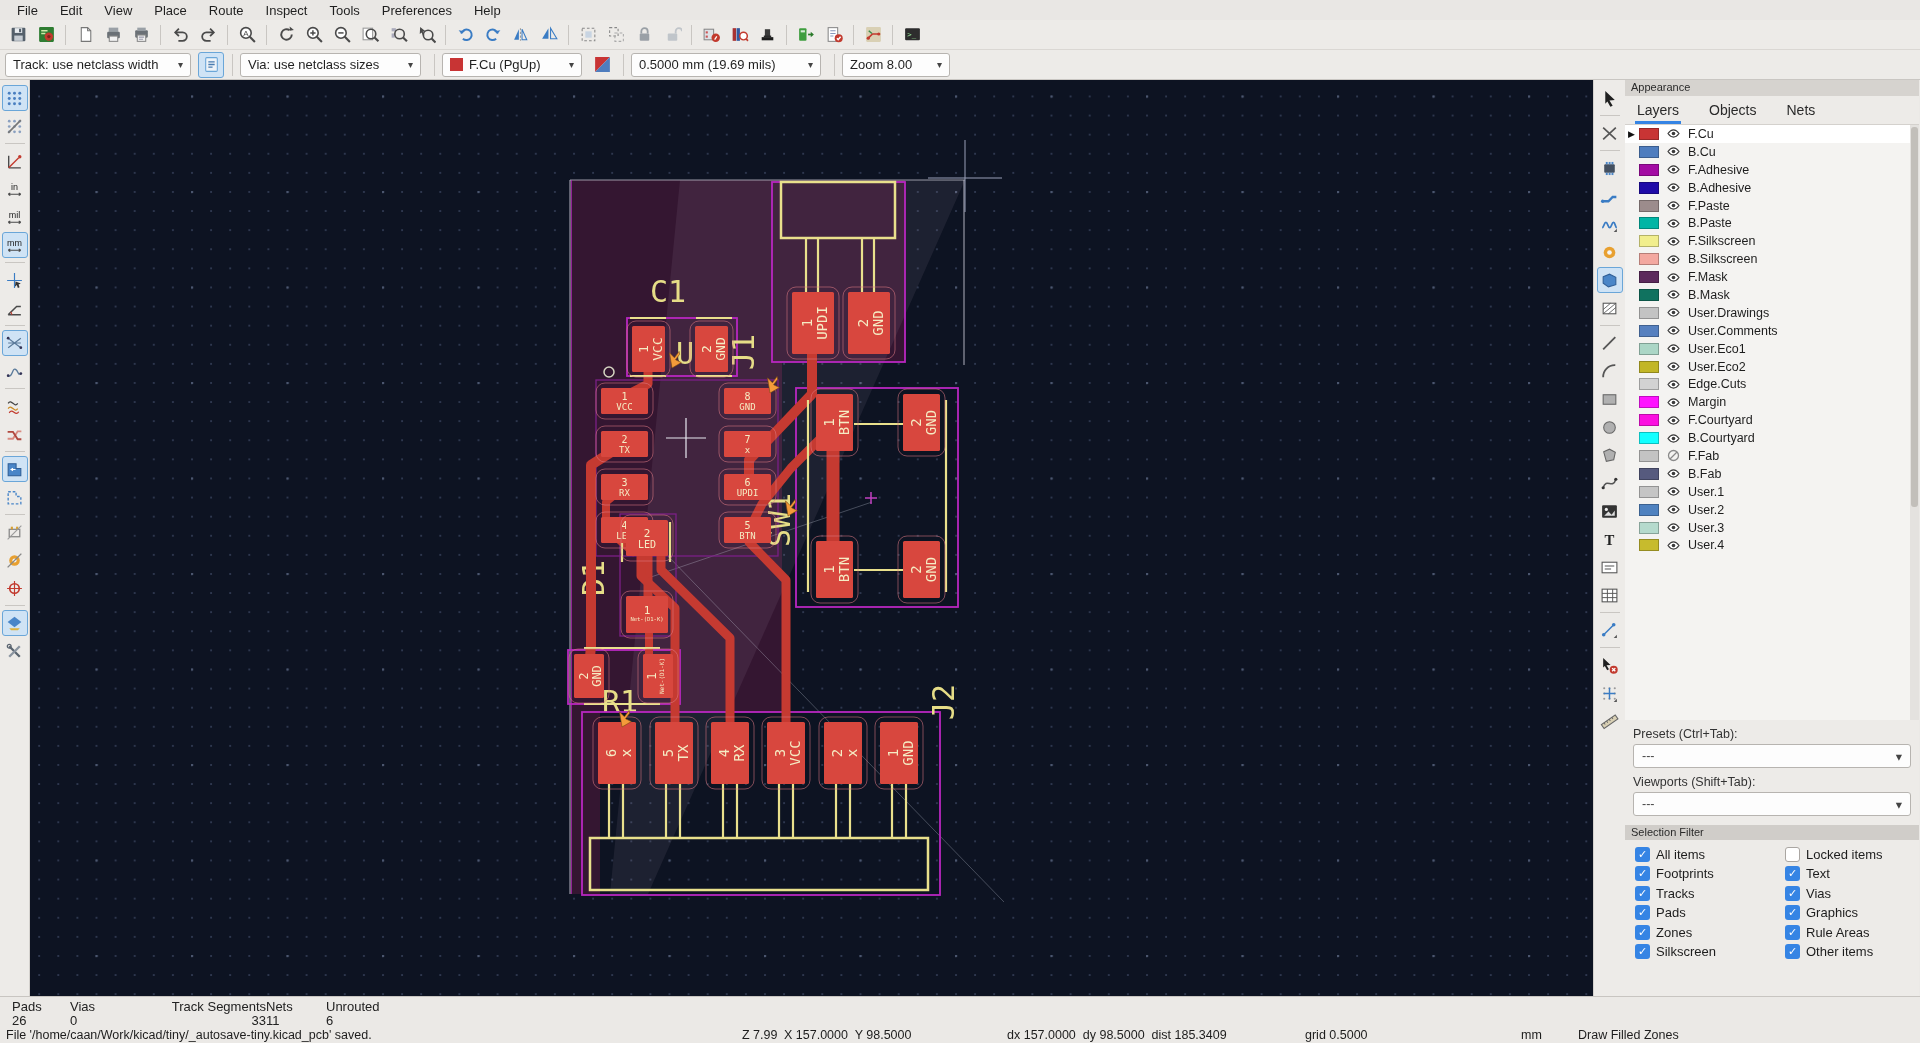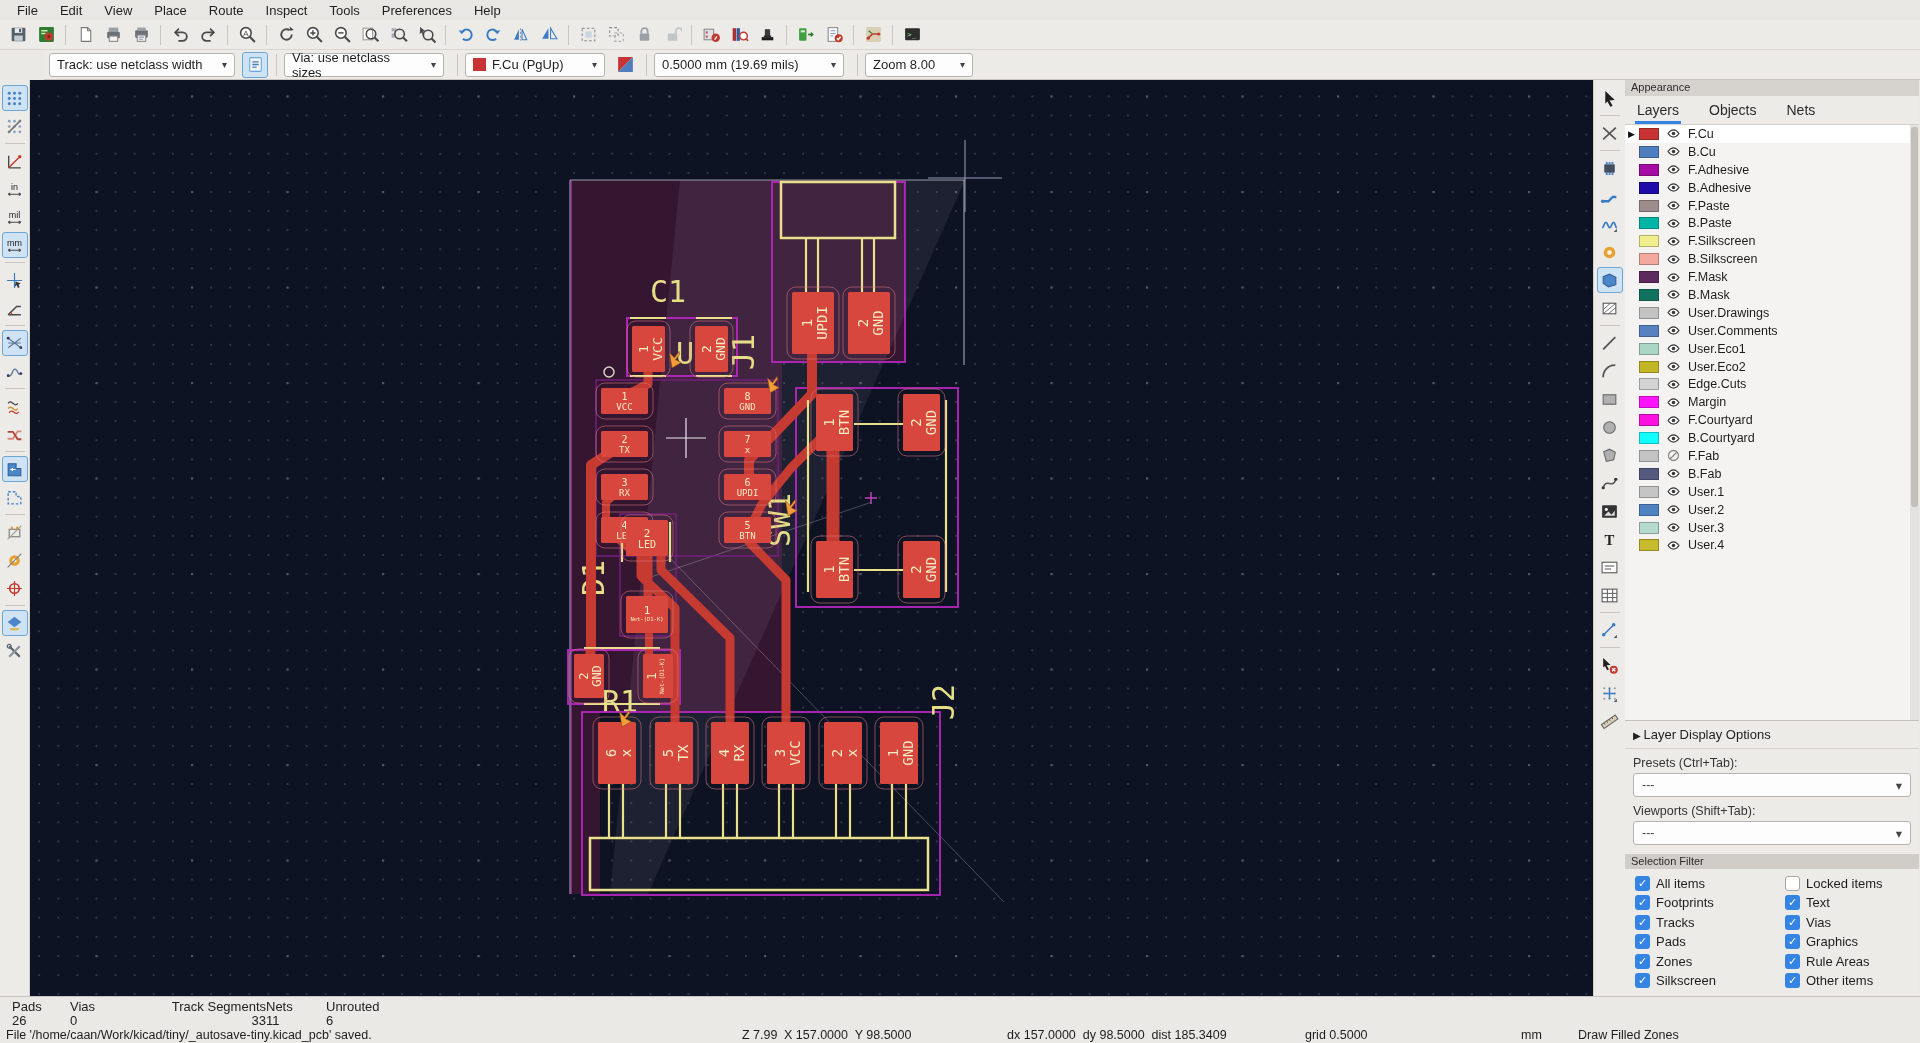--- a/index.html
+++ b/index.html
@@ -7,21 +7,21 @@
     -webkit-font-smoothing:antialiased;}
   *{box-sizing:border-box;}
   
   #menubar{height:20px;background:#e9e7e4;display:flex;align-items:center;padding-left:6px;font-size:13px;}
   .menu-item{padding:1px 11px;color:#1f1f1f;cursor:default;text-align:center;}
   
   #toolbar-top{height:30px;background:#edebe8;display:flex;align-items:center;padding-left:4px;border-bottom:1px solid #dad7d3;}
   .tbtn{width:26px;height:26px;display:flex;align-items:center;justify-content:center;border:1px solid transparent;border-radius:3px;margin:0 1px;}
   .tbtn.active{background:#cfe3f5;border-color:#6aa6d8;}
   .tsep{width:1px;height:20px;background:#c9c6c2;margin:0 5px;}
-  #toolbar-opts{height:30px;background:#edebe8;display:flex;align-items:center;padding-left:5px;border-bottom:1px solid #c9c6c2;font-size:13px;margin-left:44px;}
+  #toolbar-opts{height:30px;background:#edebe8;display:flex;align-items:center;padding-left:5px;border-bottom:1px solid #c9c6c2;font-size:13px;}
   .combo{height:24px;background:#fdfdfd;border:1px solid #b7b4b0;border-radius:3px;display:flex;align-items:center;padding:0 7px;margin-right:6px;color:#1f1f1f;}
   .combo .arrow{margin-left:14px;font-size:10px;color:#444;}
   .combo .swatch{width:13px;height:13px;margin-right:6px;}
   .hsep{width:1px;height:22px;background:#c9c6c2;margin:0 7px;}
   
   #main{display:flex;height:916px;}
   .side-toolbar{width:30px;background:#edebe8;display:flex;flex-direction:column;align-items:center;padding-top:4px;}
   #left-toolbar{border-right:1px solid #d4d1cd;}
   #right-toolbar{border-left:1px solid #d4d1cd;width:32px;}
   .vsep{height:1px;width:20px;background:#c9c6c2;margin:3px 0;}
@@ -360,21 +360,21 @@
   </div>
   <div class="tbtn active" id="auto-width-btn">
       <span style="display: flex;">
         <svg viewBox="0 0 18 18" width="19" height="19" xmlns="http://www.w3.org/2000/svg">
           <rect x="3.5" y="2.5" width="11" height="13" rx="1" fill="#eef3f8" stroke="#6aa6d8"></rect>
           <path d="M6 6.5h6M6 9h6M6 11.5h4" stroke="#4a7cb0" stroke-width="1.3"></path>
         </svg>
       </span>
     </div>
   <div class="hsep"></div>
-  <div class="combo" style="width:160px;justify-content:space-between;">
+  <div class="combo" style="width:181px;justify-content:space-between;">
     <span>Via: use netclass sizes</span>
     <span class="arrow">▾</span>
   </div>
   <div class="hsep"></div>
   <div class="combo" style="width:140px;justify-content:space-between;">
     <span style="display:flex;align-items:center;">
       <span class="swatch" id="layer-swatch" style="background: rgb(200, 52, 52);"></span>
       <span>F.Cu (PgUp)</span>
     </span>
     <span class="arrow">▾</span>
@@ -1273,21 +1273,20 @@
                 <circle cx="7.5" cy="7.5" r="1.8" fill="#3a3a3a"></circle>
               </svg>
             </span>
             <span class="layer-name">User.4</span>
           </div>
         </div>
       <div id="scrollbar">
           <div id="scroll-thumb"></div>
         </div>
     </div>
-    <div id="ldo">Layer Display Options</div>
     <div class="preset-label">Presets (Ctrl+Tab):</div>
     <div class="preset-combo">
       <span>---</span>
       <span class="arrow">▾</span>
     </div>
     <div class="preset-label">Viewports (Shift+Tab):</div>
     <div class="preset-combo">
       <span>---</span>
       <span class="arrow">▾</span>
     </div>

